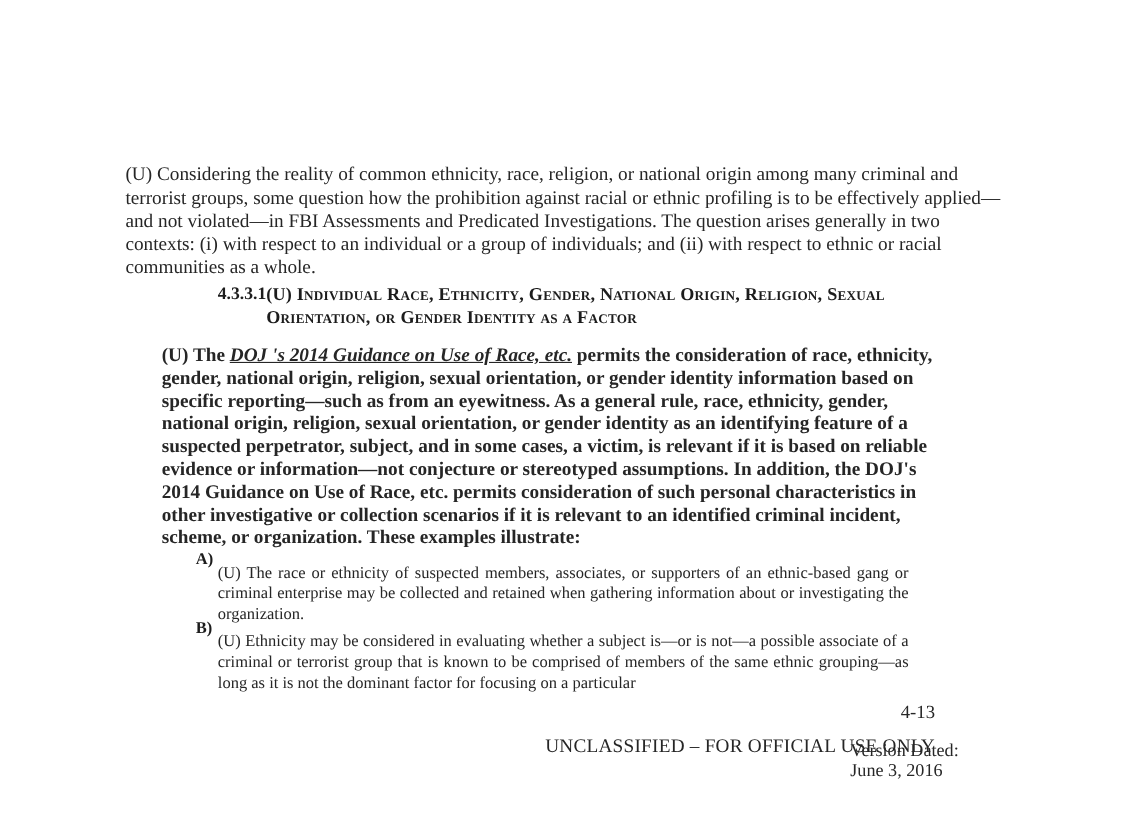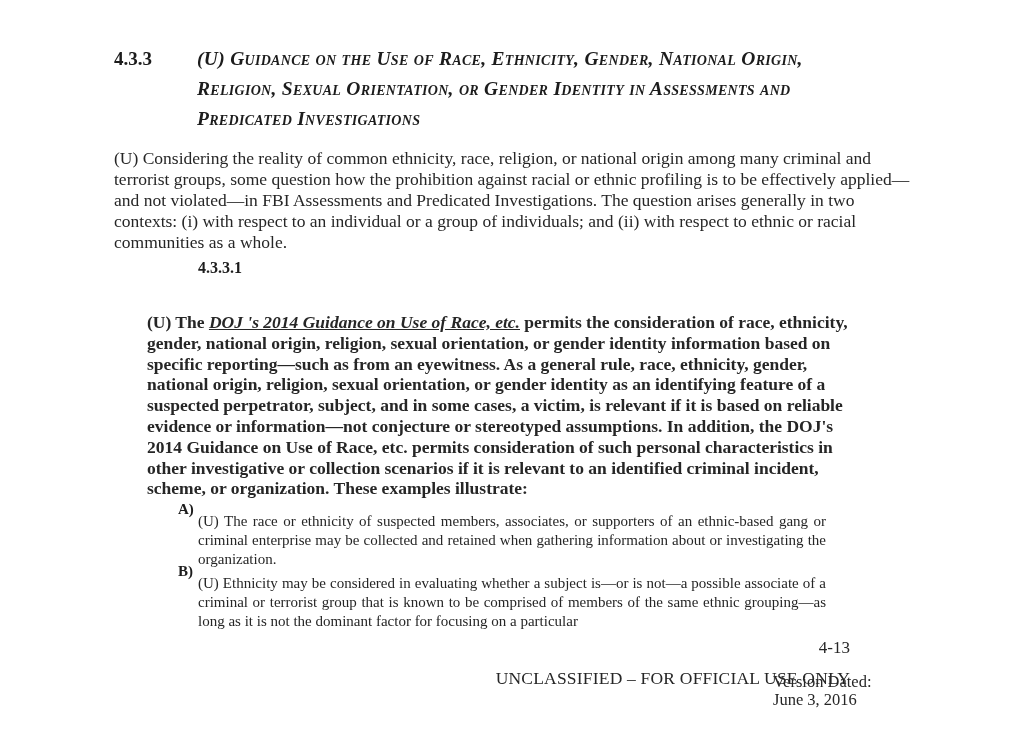--- a/index.html
+++ b/index.html
@@ -141,29 +141,26 @@
     font-size: 16.5px;
     line-height: 17.5px;
     margin-top: 16px;
   }
 </style>
 </head>
 <body>
 
 <div class="page">
 
-  <div class="abs heading1">
-    <span class="h-num">4.3.3</span>
-    <span class="h-title">(U) Guidance on the Use of Race, Ethnicity, Gender, National Origin, Religion, Sexual Orientation, or Gender Identity in Assessments and Predicated Investigations</span>
-  </div>
 
   <div class="abs para1">(U) Considering the reality of common ethnicity, race, religion, or national origin among many criminal and terrorist groups, some question how the prohibition against racial or ethnic profiling is to be effectively applied—and not violated—in FBI Assessments and Predicated Investigations. The question arises generally in two contexts: (i) with respect to an individual or a group of individuals; and (ii) with respect to ethnic or racial communities as a whole.</div>
 
   <div class="abs heading2">
     <span class="h-num">4.3.3.1</span>
+    <span class="h-title">(U) Individual Race, Ethnicity, Gender, National Origin, Religion, Sexual Orientation, or Gender Identity as a Factor</span>
   </div>
 
   <div class="abs para2">
     <span>(U) The </span><span class="doc-link">DOJ 's 2014 Guidance on Use of Race, etc.</span><span> permits the consideration of race, ethnicity, gender, national origin, religion, sexual orientation, or gender identity information based on specific reporting—such as from an eyewitness. As a general rule, race, ethnicity, gender, national origin, religion, sexual orientation, or gender identity as an identifying feature of a suspected perpetrator, subject, and in some cases, a victim, is relevant if it is based on reliable evidence or information—not conjecture or stereotyped assumptions. In addition, the DOJ's 2014 Guidance on Use of Race, etc. permits consideration of such personal characteristics in other investigative or collection scenarios if it is relevant to an identified criminal incident, scheme, or organization. These examples illustrate:</span>
   </div>
 
   <div class="abs example example-a">
     <span class="ex-label">A)</span>
     <span class="ex-text">(U) The race or ethnicity of suspected members, associates, or supporters of an ethnic-based gang or criminal enterprise may be collected and retained when gathering information about or investigating the organization.</span>
   </div>

